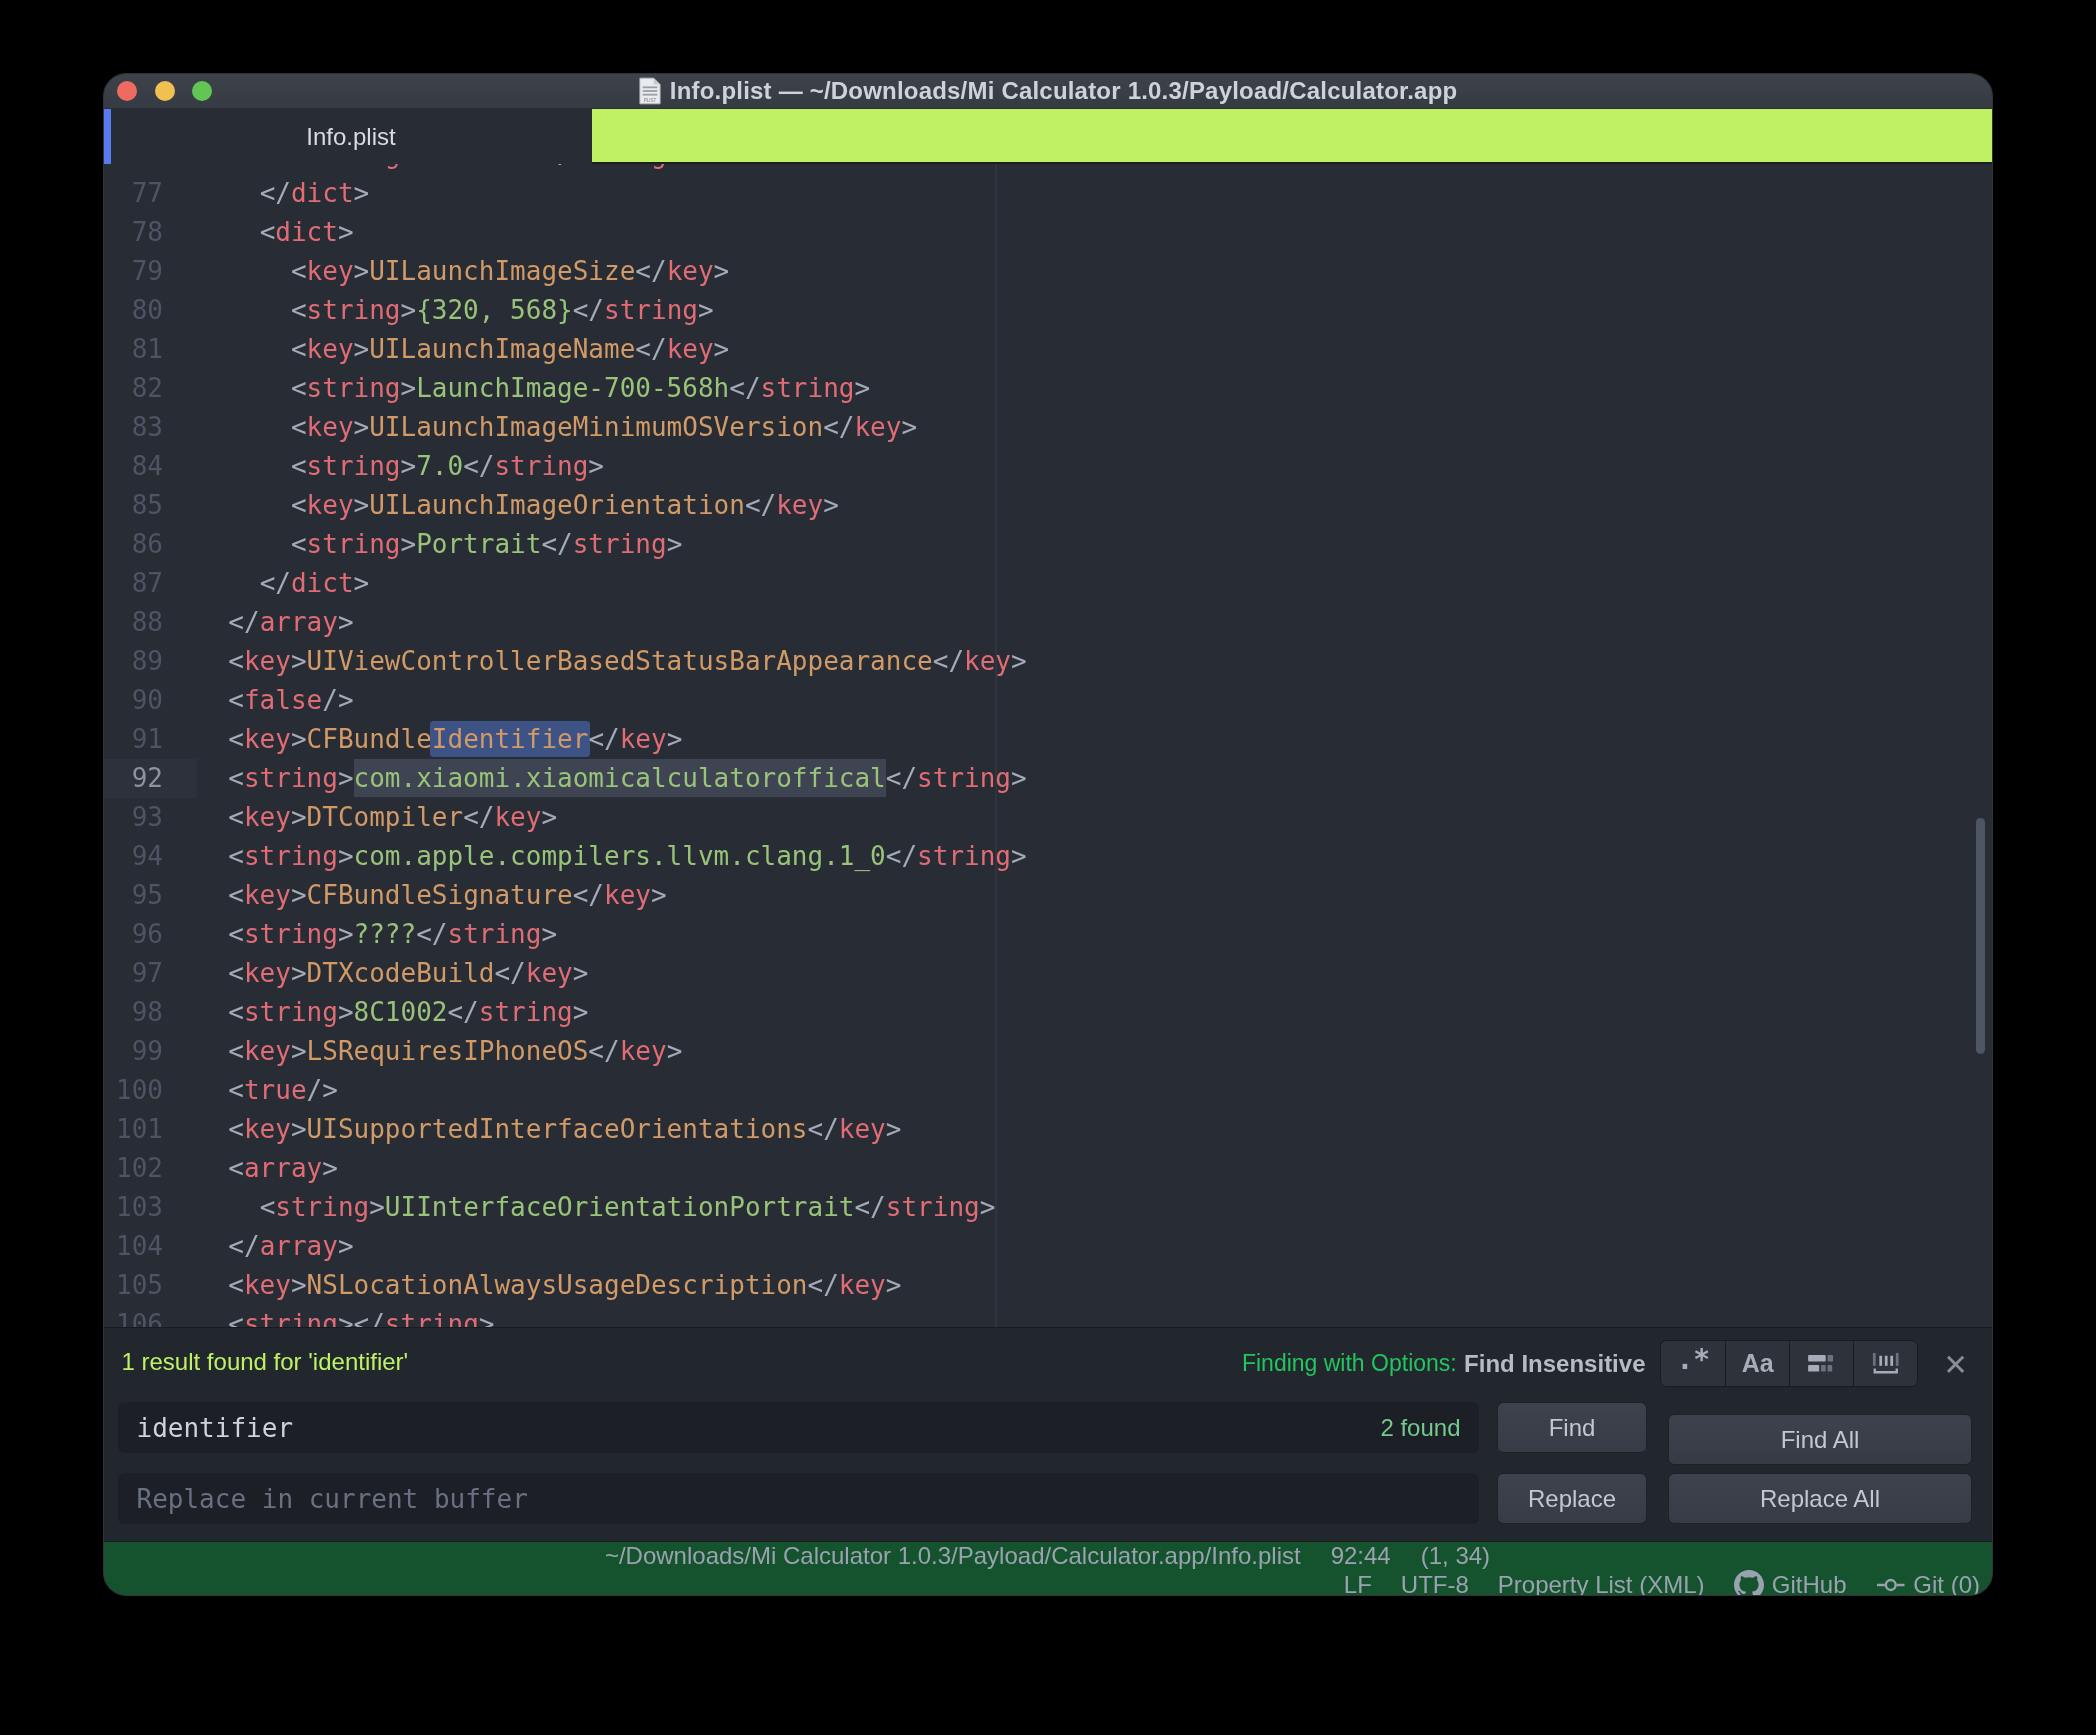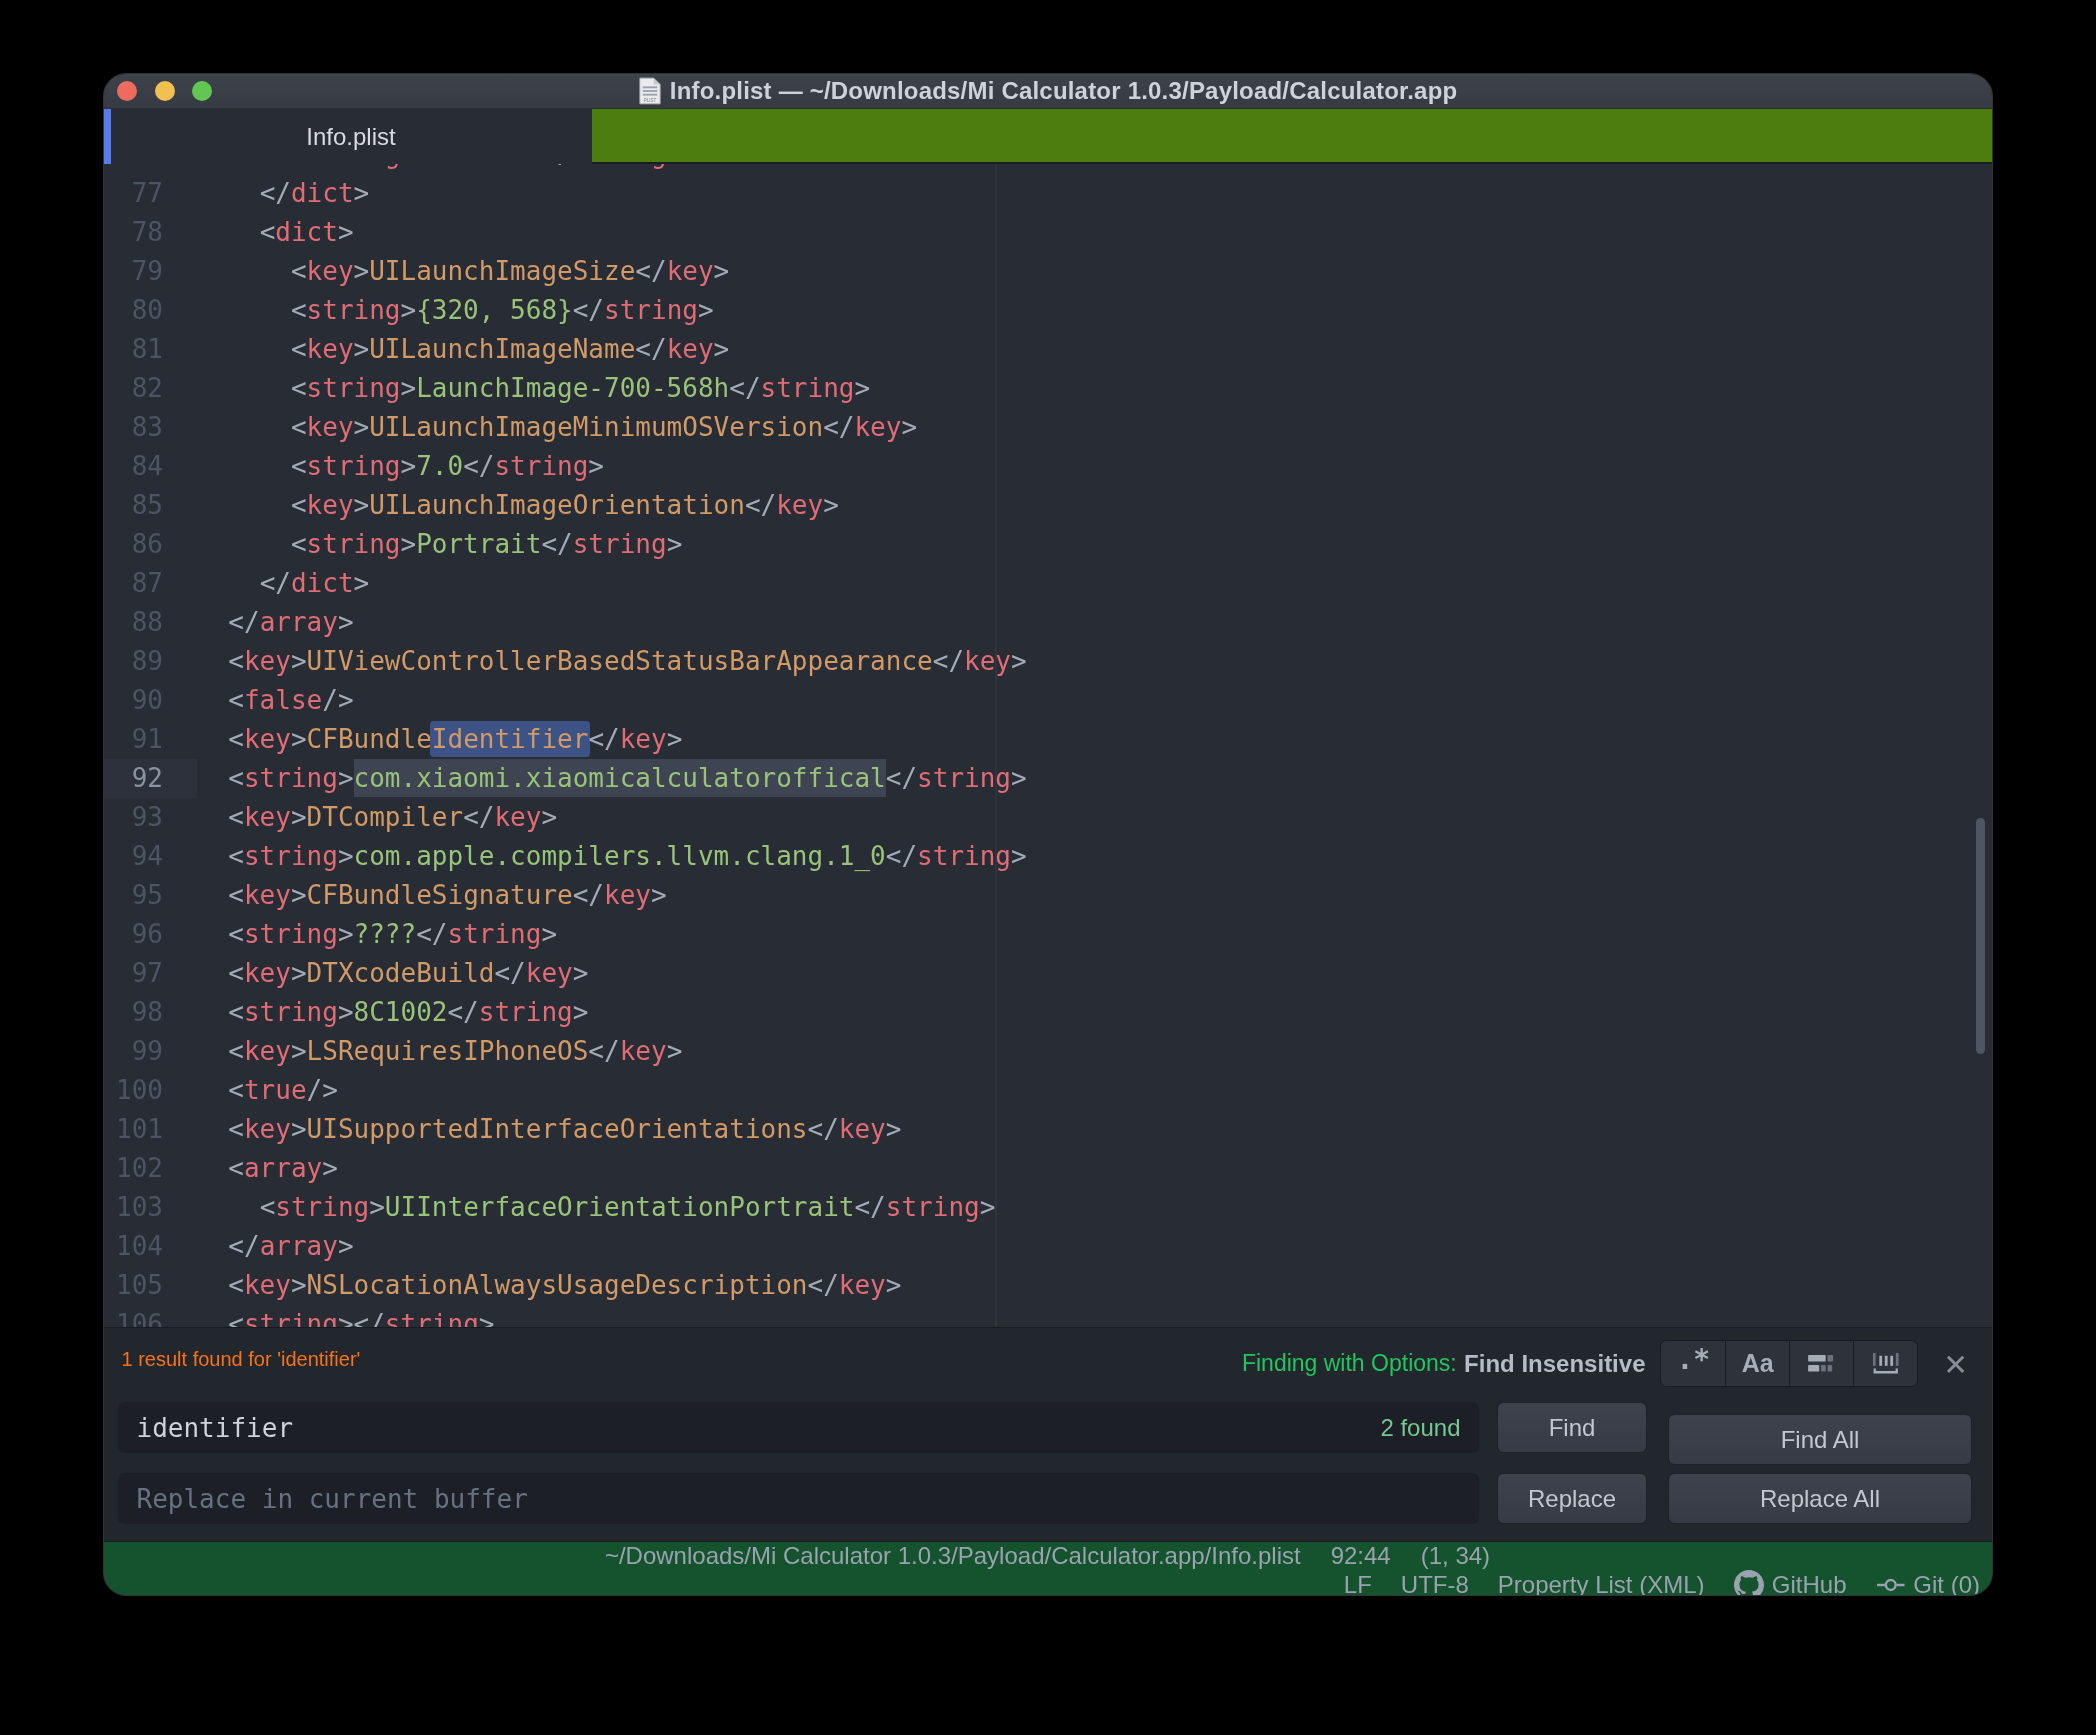--- a/index.html
+++ b/index.html
@@ -12,41 +12,41 @@
   
   .titlebar { height:35px; background:linear-gradient(#3e434b,#363a42);
     border-bottom:0.9px solid #2b2f36; position:relative;
     display:flex; align-items:center; justify-content:center; }
   .traffic { position:absolute; left:13px; top:6.5px; display:flex; gap:17.5px; }
   .light { width:20px; height:20px; border-radius:50%; }
   .light.r { background:#ed6b60; } .light.y { background:#f0c150; } .light.g { background:#61c654; }
   .titlegroup { display:flex; align-items:center; gap:9.2px; }
   .titletext { color:#ced2d9; font-size:24px; font-weight:bold; letter-spacing:0.2px; }
   
-  .tabbar { height:55px; background:#4d7c0f; position:relative; }
+  .tabbar { height:55px; background:#bef264; position:relative; }
   .tabind { position:absolute; left:0; top:0; width:6.5px; height:55px; background:#5a7bf0; }
   .tab { position:absolute; left:6.5px; top:0; width:481px; height:55px; background:#282c34;
     display:flex; align-items:center; justify-content:center; color:#d8dbe1; font-size:24px; }
   .tabbar-border { position:absolute; left:487px; right:0; bottom:0; height:1.8px; background:#1b1e23; }
   
   .editor { position:relative; height:1163px; background:#282c34; overflow:hidden; }
   .wrapguide { position:absolute; left:891px; top:0; width:1.8px; height:100%; background:#2f343e; }
   .code { position:absolute; left:0; top:-29px; width:100%;
     font-family:"DejaVu Sans Mono", monospace; font-size:26px; line-height:39px; white-space:pre; }
   .ln { display:flex; height:39px; }
   .num { flex:0 0 93px; padding-right:34px; text-align:right; color:#4d5464; }
   .ln.cur .num { background:#2c313c; color:#8b92a0; }
   .p { color:#a3abb8; } .g { color:#e06c75; } .k { color:#d19a66; } .s { color:#98c379; }
   .kf { color:#d19a66; background:#3d5285; border-radius:3.7px; padding:2.8px 1.8px; margin:-2.8px -1.8px; }
   .ss { color:#98c379; background:#3e4451; padding:3.7px 0; margin:-3.7px 0; }
   .scrollthumb { position:absolute; right:7.4px; top:654px; width:8.3px; height:236px;
     background:#4f5663; border-radius:4.6px; }
   
   .findpanel { height:214px; background:#22262d; border-top:1.8px solid #181b20; position:relative; }
-  .fp-summary { position:absolute; left:17.5px; top:20px; font-size:20px; color:#f97316; }
+  .fp-summary { position:absolute; left:17.5px; top:20px; font-size:24px; color:#bef264; }
   .fp-right { position:absolute; right:24px; top:12px; display:flex; align-items:center; }
   .fp-optlabel { color:#22c55e; font-size:23px; }
   .fp-optvalue { color:#b6bcc6; font-size:24px; margin-left:7.4px; font-weight:bold; }
   .optgroup { display:flex; margin-left:14.8px; border:0.9px solid #181b20; border-radius:6.5px; overflow:hidden; }
   .opt { width:64px; height:45px; background:#2e323b; display:flex; align-items:center;
     justify-content:center; color:#a6adb9; border-left:0.9px solid #181b20; }
   .opt:first-child { border-left:none; }
   .opt .rx { font-family:"DejaVu Sans Mono", monospace; font-size:28px; font-weight:bold; margin-top:-7.4px;}
   .opt .aa { font-size:25px; font-weight:bold; }
   .closex { margin-left:25px; color:#888d96; font-size:29.5px; margin-top:3.7px; }

